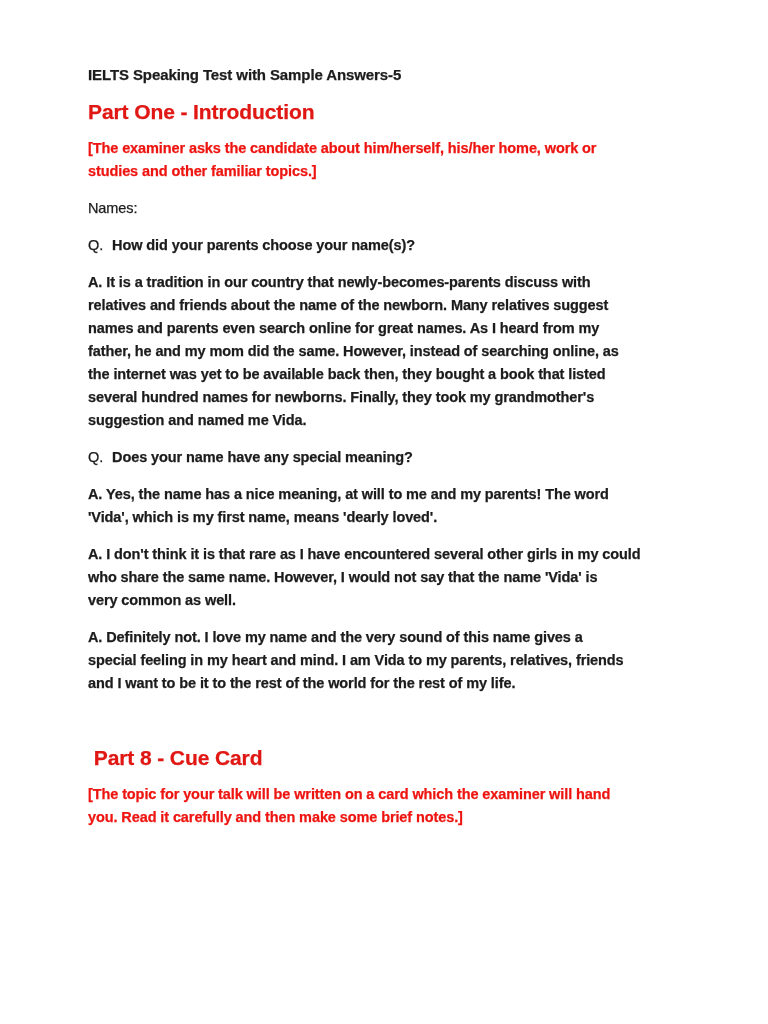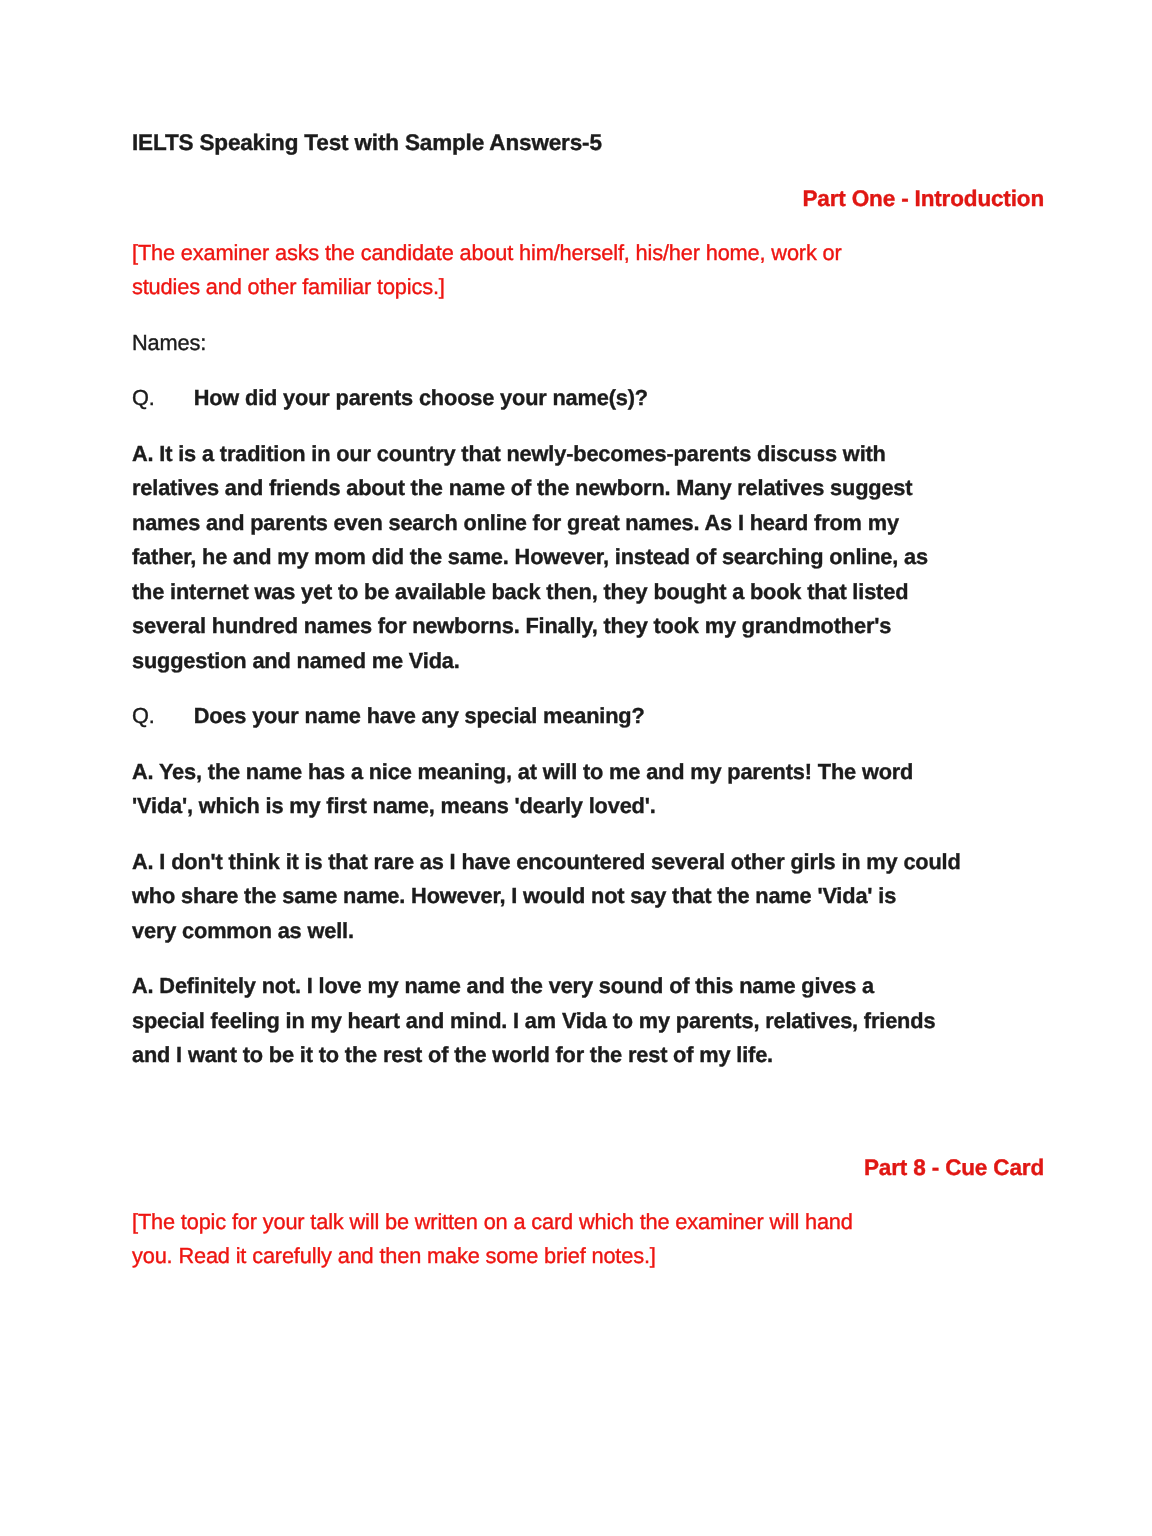--- a/index.html
+++ b/index.html
@@ -10,55 +10,54 @@
   }
   html,body{margin:0;padding:0;}
   body{
     width:768px;height:1024px;
     background:var(--page-bg);
     overflow:hidden;
   }
   .doc{
     box-sizing:border-box;
     width:768px;height:1024px;
-    padding:84px 72px 0 88px;
+    padding:63px 72px 0 88px;
     font-family:"Liberation Sans","DejaVu Sans",sans-serif;
     font-size:14.5px;
     line-height:23px;
     letter-spacing:-0.1px;
     color:var(--text-color);
     -webkit-text-stroke:0.25px currentColor;
   }
   .doc p{
     margin:0 0 14px 0;
     white-space:pre;
   }
   .title{
     font-weight:700;
     font-size:15px;
   }
   .red-heading{
     color:var(--heading-red);
     font-weight:700;
-    font-size:15px;
-    text-align:right;
+    font-size:21px;
   }
   .red-instruction{
     color:var(--instruction-red);
-    font-weight:400;
+    font-weight:700;
   }
   .topic-label{
     font-weight:500;
   }
   .q-prefix{
     font-weight:400;
   }
   .q-text{
     font-weight:700;
-    margin-left:26px;
+    margin-left:9px;
   }
   .answer{
     font-weight:700;
   }
   .spacer{
     height:23px;
     margin-bottom:14px;
   }
 </style>
 </head>

